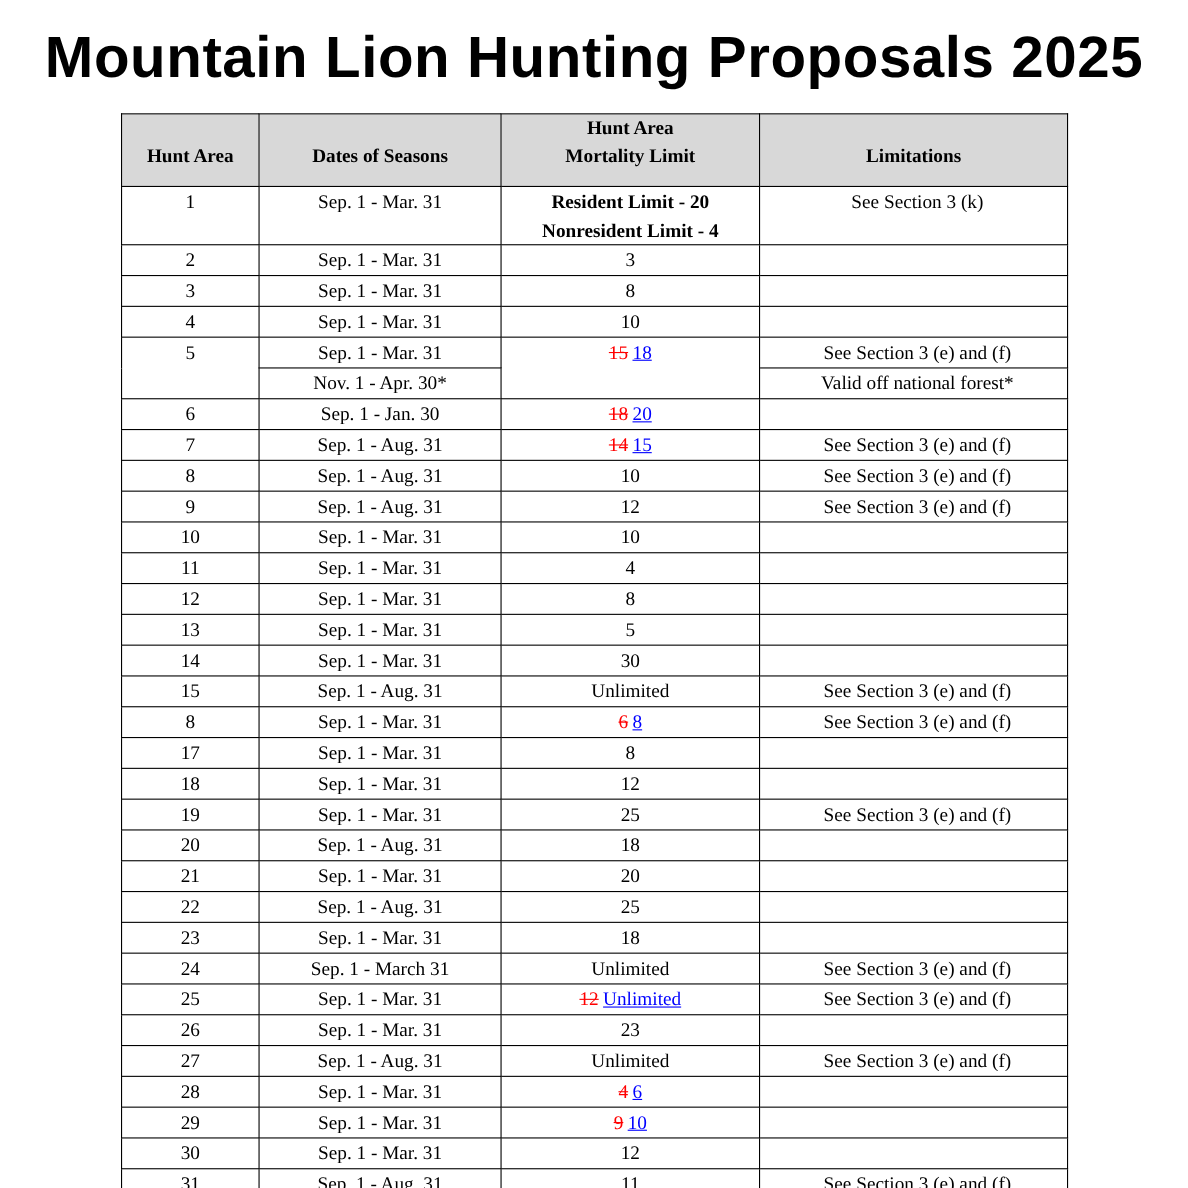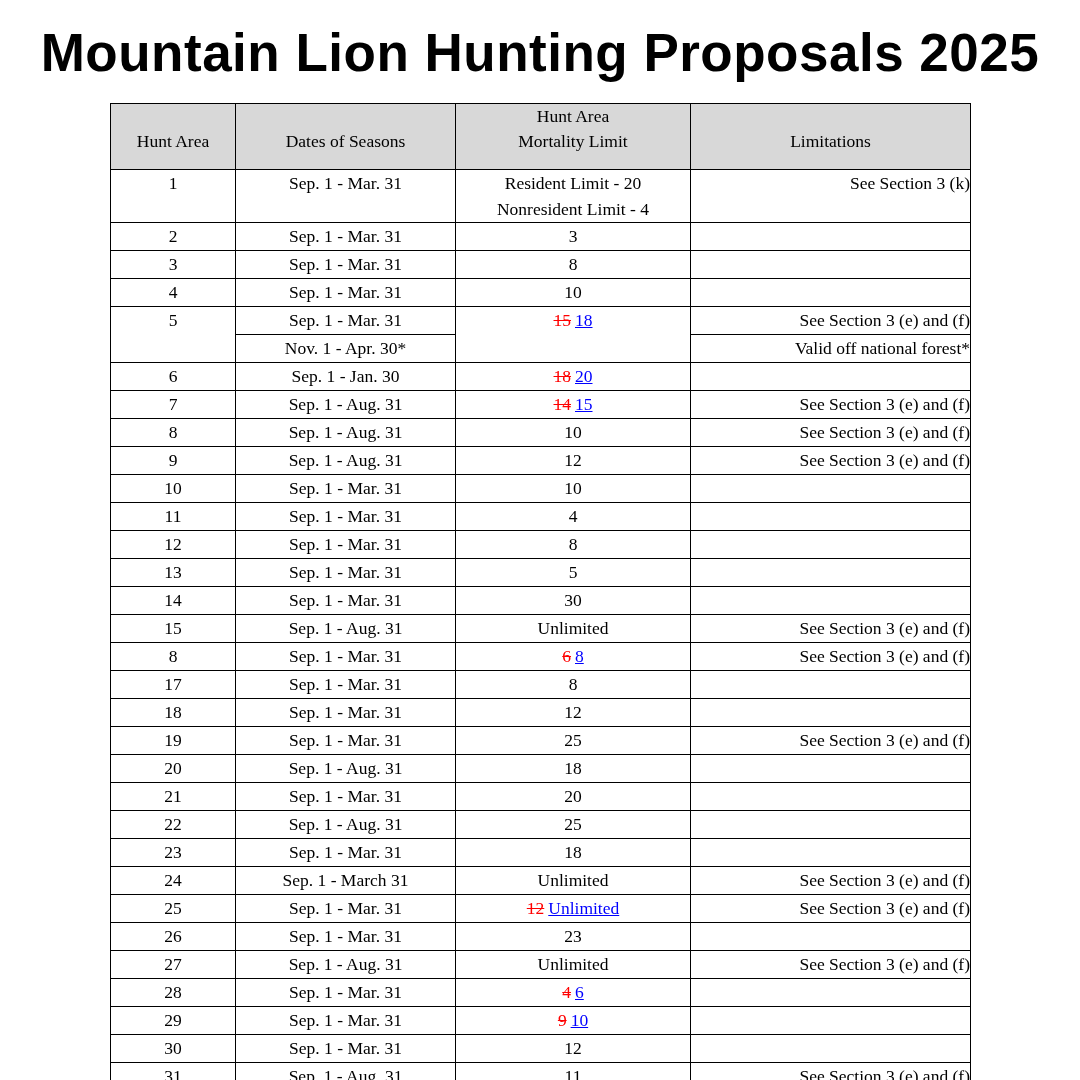--- a/index.html
+++ b/index.html
@@ -39,49 +39,49 @@
     font-size: 17.5px;
     line-height: 26px;
     padding: 0;
     overflow: hidden;
   }
   thead tr {
     background: var(--header-bg, #d8d8d8);
     height: 54px;
   }
   th {
-    font-weight: normal;
+    font-weight: bold;
     text-align: center;
     vertical-align: bottom;
     padding-bottom: 15px;
   }
   th .hdr-line { display: block; line-height: 25px; }
   tbody td {
     height: 27px;
     text-align: center;
     vertical-align: top;
     background: #ffffff;
   }
   tbody td.col-limitations {
-    text-align: right;
+    text-align: center;
     padding-left: 7px;
   }
   tbody tr:last-child td {
     border-bottom: 4px solid #000;
   }
   .del {
     color: var(--del-color, #ff0000);
     text-decoration: line-through;
   }
   .ins {
     color: var(--ins-color, #0000ff);
     text-decoration: underline;
     margin-left: 4px;
   }
-  .limit-line { line-height: 26px; }
+  .limit-line { line-height: 26px; font-weight: bold; }
 </style>
 </head>
 <body>
 
 <h1 class="page-title">Mountain Lion Hunting Proposals 2025</h1>
 
 <table class="proposals">
   <colgroup>
     <col class="c-area">
     <col class="c-dates">

